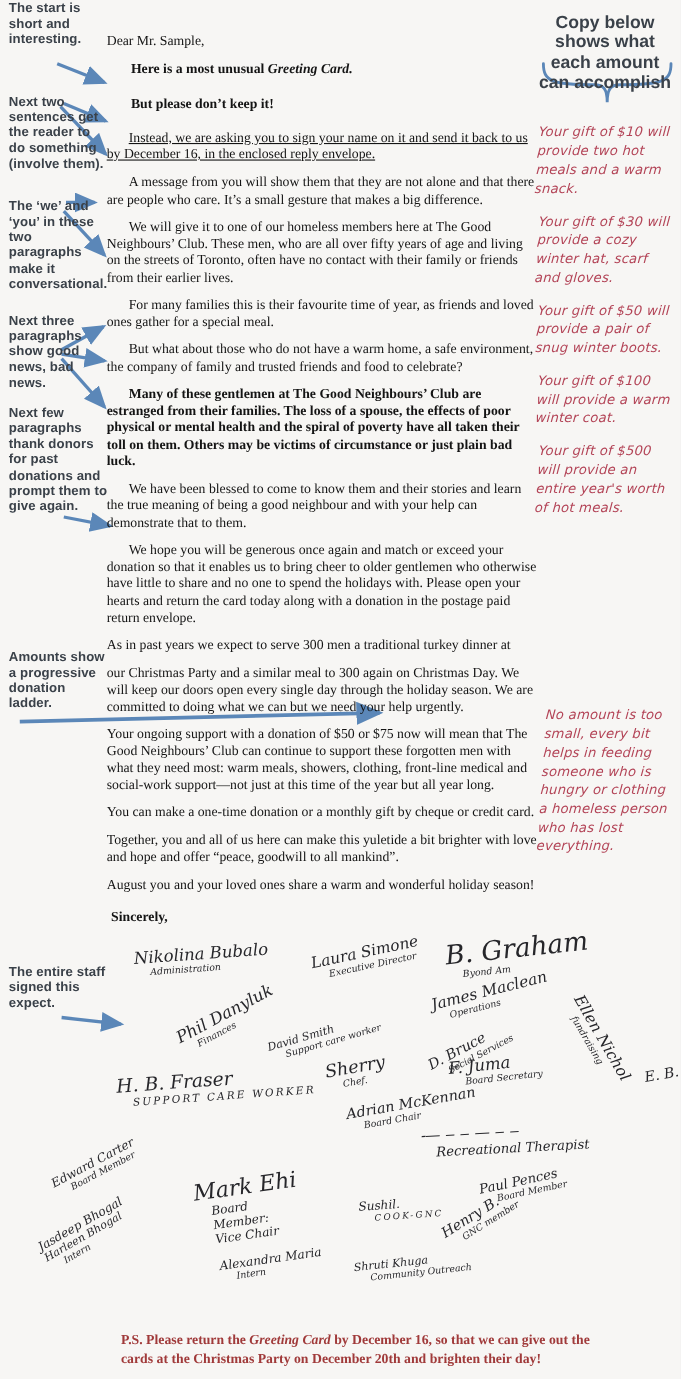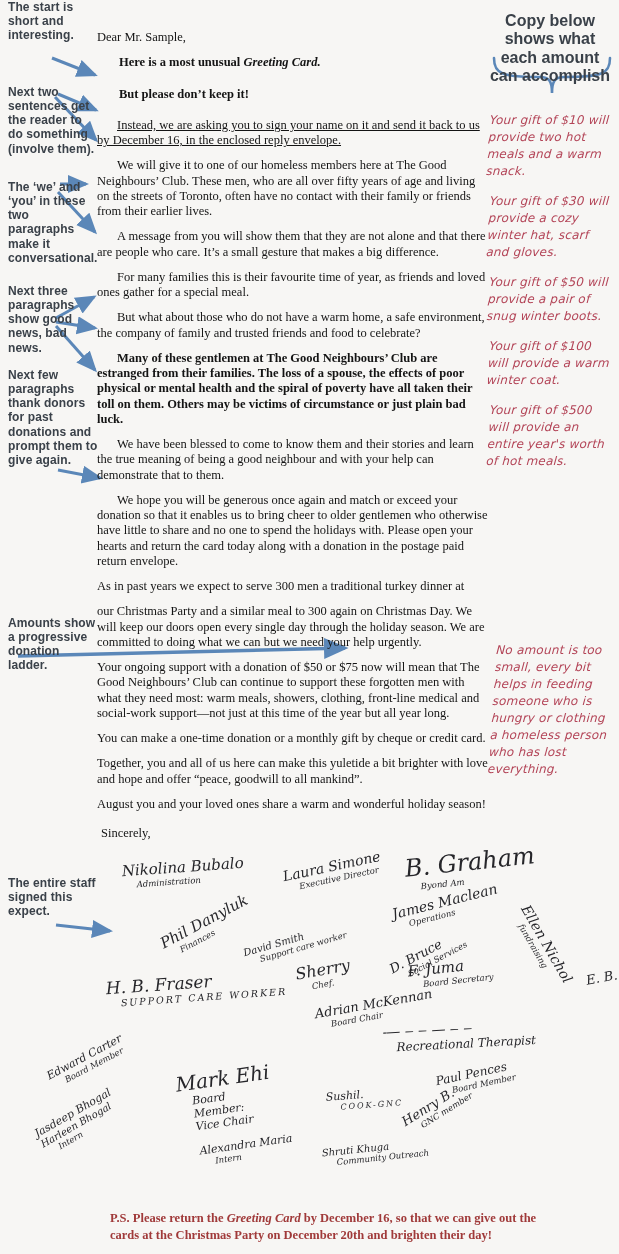--- a/index.html
+++ b/index.html
@@ -30,21 +30,21 @@
   }
   
   .letter{position:absolute;left:97px;top:30px;width:392px;font-size:12.5px;line-height:1.22;}
   .letter p{margin-bottom:10px;}
   .salutation{margin-bottom:14px;}
   .lead{font-weight:bold;padding-left:22px;margin-bottom:16px !important;}
   .lead em{font-style:italic;}
   .u-line{text-decoration:underline;text-indent:20px;}
   .indent{text-indent:20px;}
   .boldpara{font-weight:bold;}
-  .closing{margin-top:14px;padding-left:4px;}
+  .closing{margin-top:14px;padding-left:4px;font-weight:bold;}
   
   .right-col{position:absolute;left:486px;top:12px;width:128px;}
   .copy-header{
     font-family:"Liberation Sans",sans-serif;font-size:16px;line-height:1.15;
     color:var(--annotation-text);font-weight:600;text-align:center;
   }
   .gift-notes{position:absolute;left:488px;top:112px;width:126px;}
   .hand{
     font-family:"DejaVu Sans",sans-serif;font-style:italic;
     color:var(--handwriting-red);font-size:12px;line-height:1.42;letter-spacing:.2px;
@@ -90,30 +90,30 @@
     <line x1="18" y1="656" x2="345" y2="648" stroke-width="3.5" marker-end="url(#ah)"></line>
     <line x1="56" y1="925" x2="110" y2="931" stroke-width="3" marker-end="url(#ah)"></line>
     <path d="M494,58 C494,74 502,77 540,77 C549,77 552,81 552,93 C552,81 555,77 564,77 C602,77 610,74 610,58" stroke-width="2.6" stroke-linecap="round"></path>
   </svg>
 
   <div class="ann" style="top:0">The start is short and interesting.</div>
   <div class="ann" style="top:85px">Next two sentences get the reader to do something (involve them).</div>
   <div class="ann" style="top:180px">The ‘we’ and ‘you’ in these two paragraphs make it conversational.</div>
   <div class="ann" style="top:284px">Next three paragraphs show good news, bad news.</div>
   <div class="ann" style="top:368px">Next few paragraphs thank donors for past donations and prompt them to give again.</div>
-  <div class="ann" style="top:616px">Amounts show a progressive donation ladder.</div>
+  <div class="ann" style="top:590px">Amounts show a progressive donation ladder.</div>
   <div class="ann" style="top:876px">The entire staff signed this expect.</div>
 
   <main class="letter">
     <p class="salutation">Dear Mr. Sample,</p>
     <p class="lead"><span>Here is a most unusual </span><em>Greeting Card.</em></p>
     <p class="lead">But please don’t keep it!</p>
     <p class="u-line">Instead, we are asking you to sign your name on it and send it back to us by December 16, in the enclosed reply envelope.</p>
+    <p class="indent">A message from you will show them that they are not alone and that there are people who care. It’s a small gesture that makes a big difference.</p>
     <p class="indent">We will give it to one of our homeless members here at The Good Neighbours’ Club. These men, who are all over fifty years of age and living on the streets of Toronto, often have no contact with their family or friends from their earlier lives.</p>
-    <p class="indent">A message from you will show them that they are not alone and that there are people who care. It’s a small gesture that makes a big difference.</p>
     <p class="indent">For many families this is their favourite time of year, as friends and loved ones gather for a special meal.</p>
     <p class="indent">But what about those who do not have a warm home, a safe environment, the company of family and trusted friends and food to celebrate?</p>
     <p class="indent boldpara">Many of these gentlemen at The Good Neighbours’ Club are estranged from their families. The loss of a spouse, the effects of poor physical or mental health and the spiral of poverty have all taken their toll on them. Others may be victims of circumstance or just plain bad luck.</p>
     <p class="indent">We have been blessed to come to know them and their stories and learn the true meaning of being a good neighbour and with your help can demonstrate that to them.</p>
     <p class="indent">We hope you will be generous once again and match or exceed your donation so that it enables us to bring cheer to older gentlemen who otherwise have little to share and no one to spend the holidays with. Please open your hearts and return the card today along with a donation in the postage paid return envelope.</p>
     <p>As in past years we expect to serve 300 men a traditional turkey dinner at</p>
     <p>our Christmas Party and a similar meal to 300 again on Christmas Day. We will keep our doors open every single day through the holiday season. We are committed to doing what we can but we need your help urgently.</p>
     <p>Your ongoing support with a donation of $50 or $75 now will mean that The Good Neighbours’ Club can continue to support these forgotten men with what they need most: warm meals, showers, clothing, front-line medical and social-work support—not just at this time of the year but all year long.</p>
     <p>You can make a one-time donation or a monthly gift by cheque or credit card.</p>
     <p>Together, you and all of us here can make this yuletide a bit brighter with love and hope and offer “peace, goodwill to all mankind”.</p>

